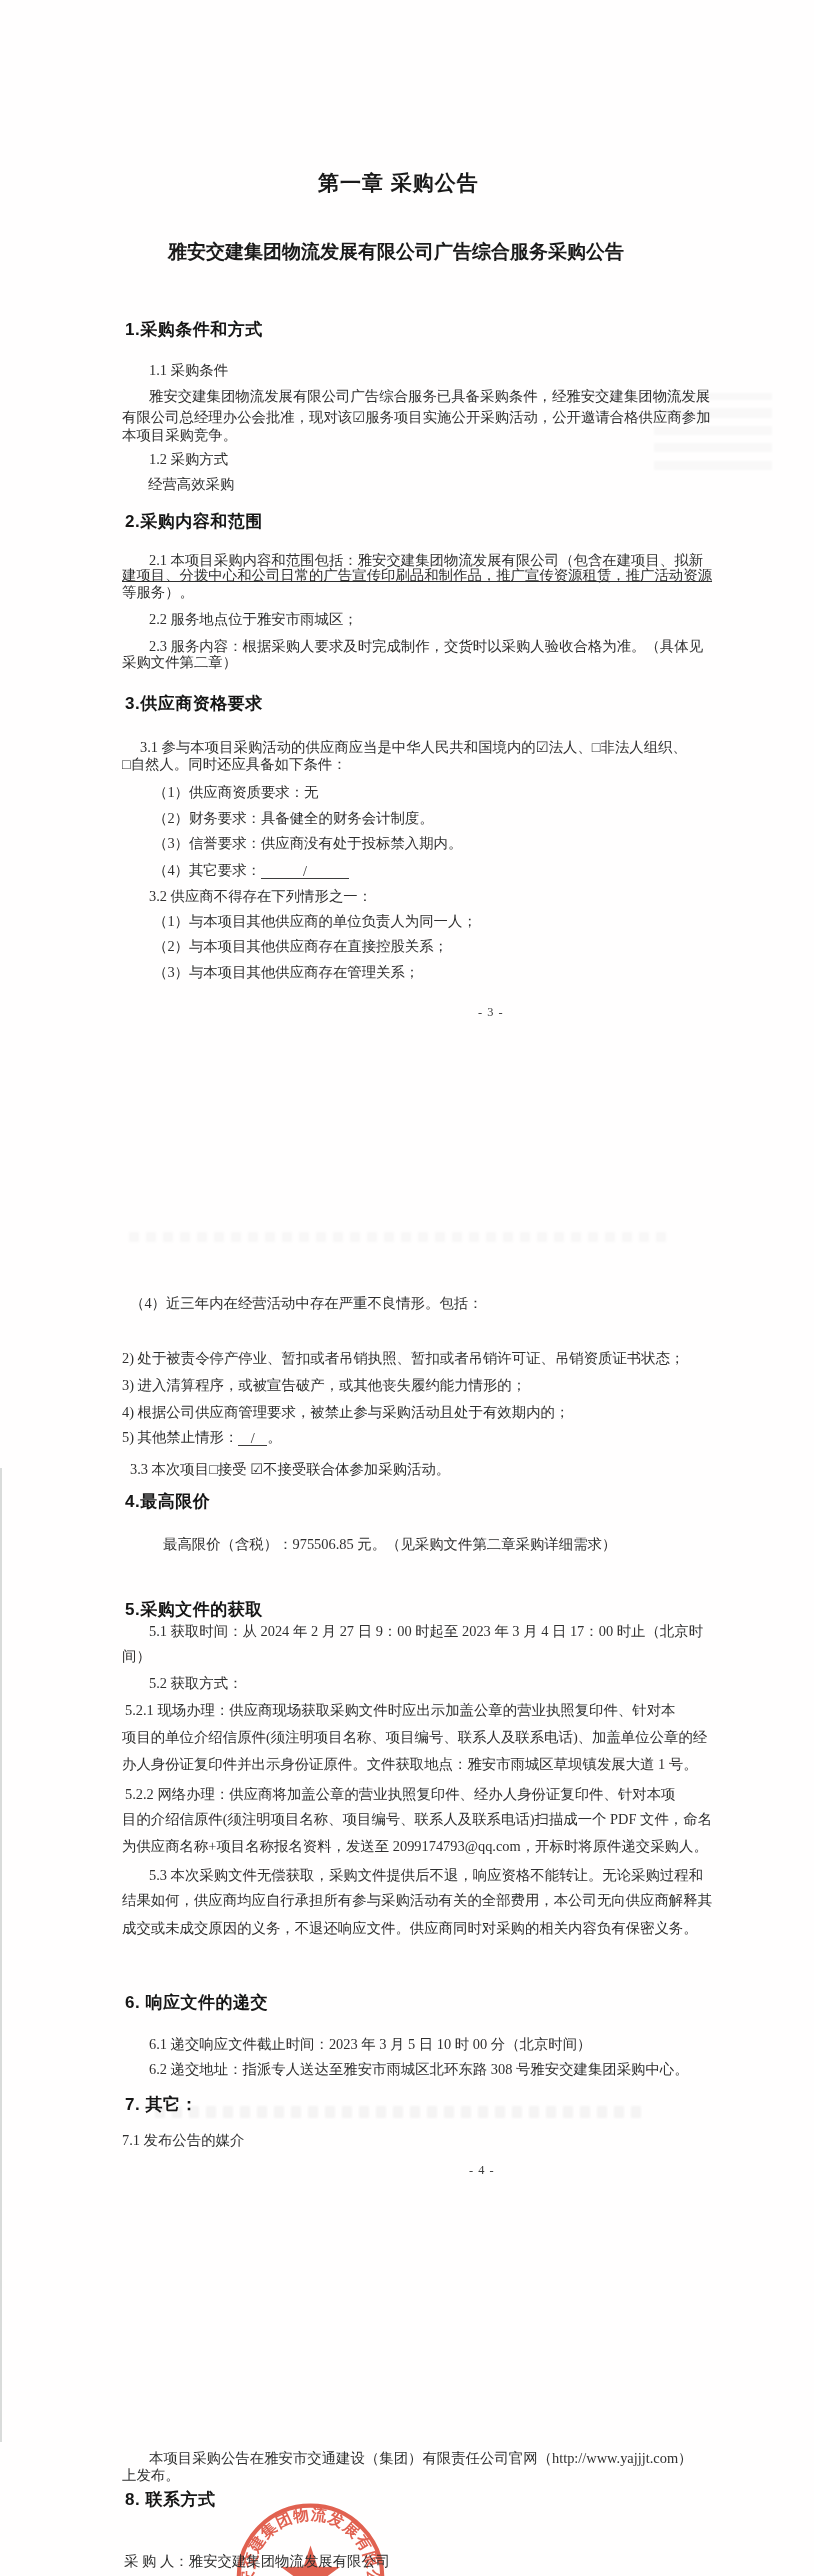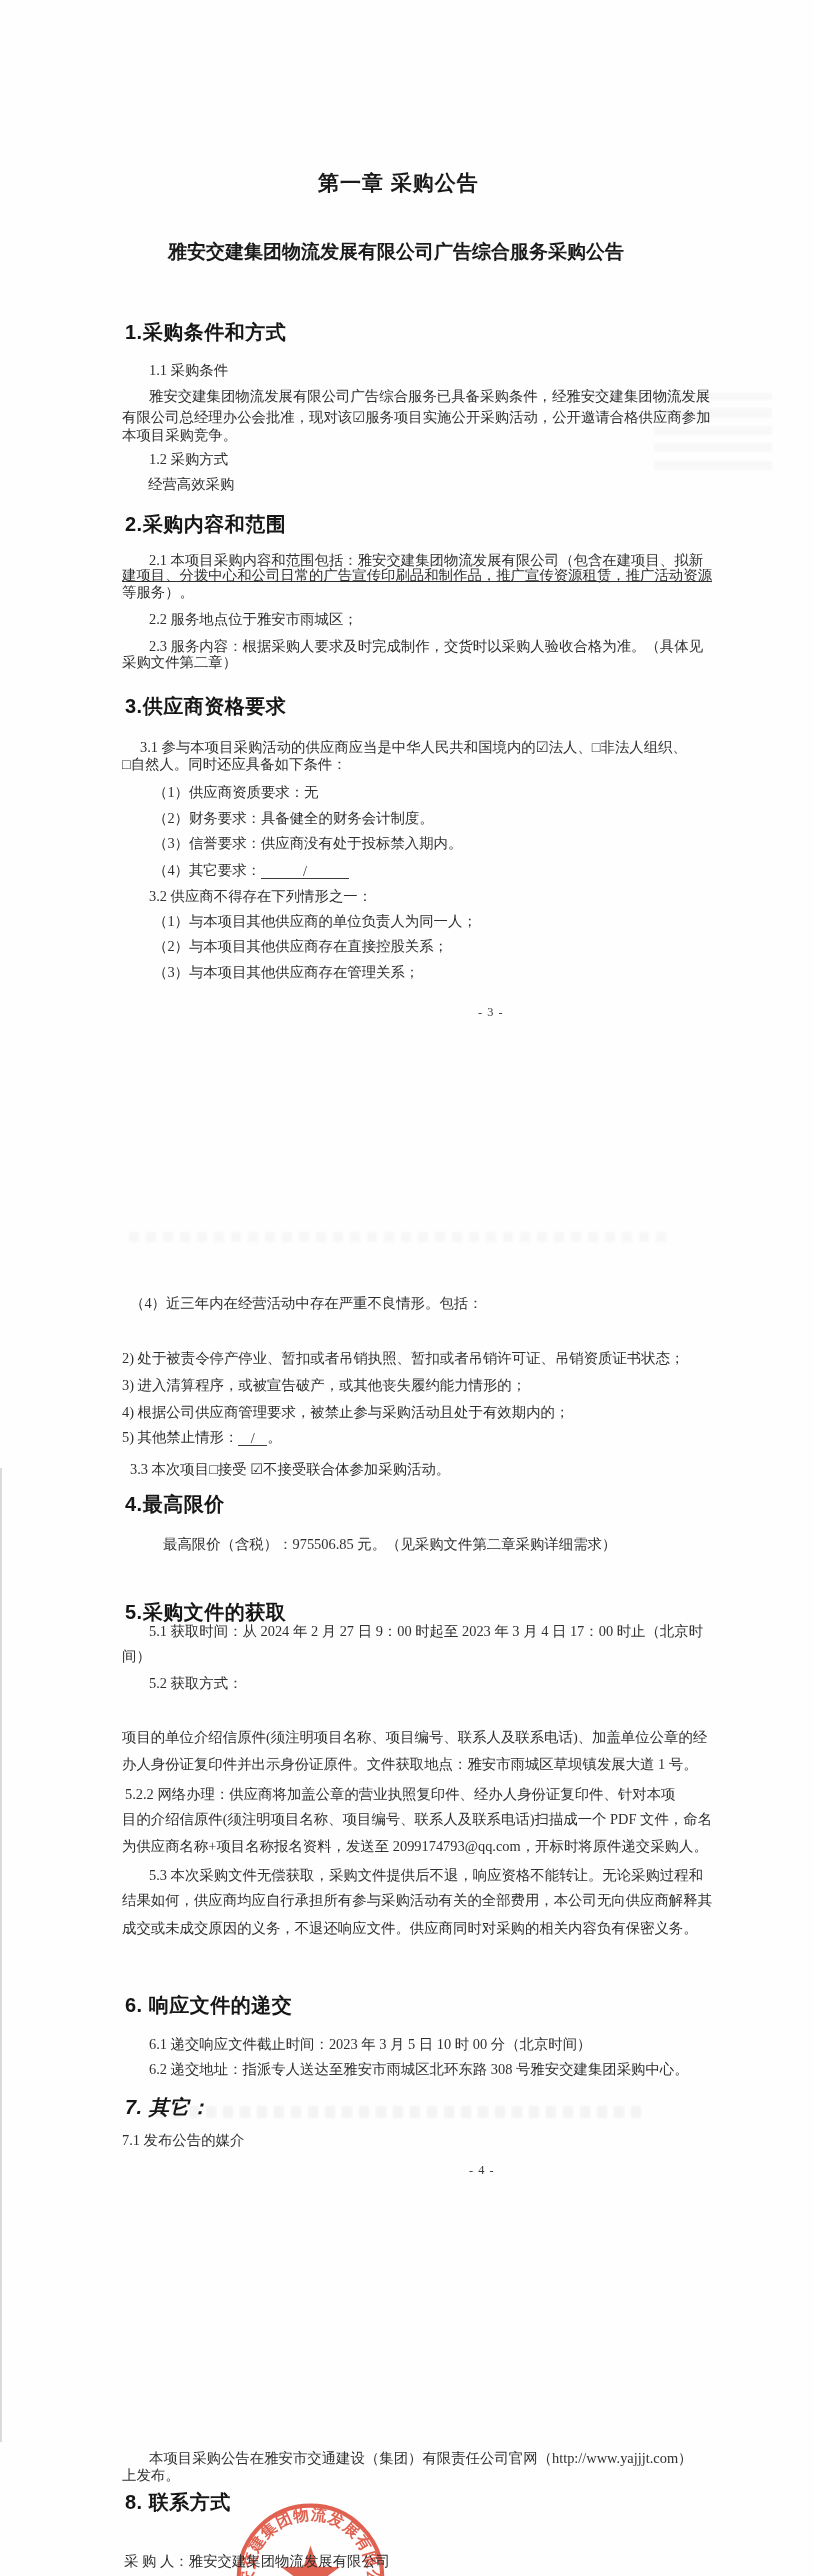--- a/index.html
+++ b/index.html
@@ -15,21 +15,21 @@
     position:absolute;
     white-space:pre;
     color:#2f2f2f;
     font-size:14.4px;
     line-height:1.2;
     font-family:"Liberation Serif",serif;
   }
   .line.h1{
     font-family:"Liberation Sans",sans-serif;
     font-weight:bold;
-    font-size:20px;
+    font-size:17px;
     color:#161616;
     letter-spacing:0.5px;
   }
   .line.ch{
     font-family:"Liberation Sans",sans-serif;
     font-weight:bold;
     font-size:21px;
     color:#1a1a1a;
     letter-spacing:1px;
   }
@@ -157,32 +157,33 @@
     <div class="line body" style="left: 122px; top: 1377px;">3) 进入清算程序，或被宣告破产，或其他丧失履约能力情形的；</div>
     <div class="line body" style="left: 122px; top: 1404px;">4) 根据公司供应商管理要求，被禁止参与采购活动且处于有效期内的；</div>
     <div class="line body" style="left: 122px; top: 1429px;"><span>5) 其他禁止情形：</span><span class="blank" style="width: 29px;">/</span><span>。</span></div>
     <div class="line body" style="left: 130px; top: 1461px;">3.3 本次项目□接受 ☑不接受联合体参加采购活动。</div>
     <div class="line h1" style="left: 125px; top: 1492px;">4.最高限价</div>
     <div class="line body" style="left: 163px; top: 1536px;">最高限价（含税）：975506.85 元。（见采购文件第二章采购详细需求）</div>
     <div class="line h1" style="left: 125px; top: 1580px; margin-top: 20px;">5.采购文件的获取</div>
     <div class="line body" style="left: 149px; top: 1623px;">5.1 获取时间：从 2024 年 2 月 27 日 9：00 时起至 2023 年 3 月 4 日 17：00 时止（北京时</div>
     <div class="line body" style="left: 122px; top: 1648px;">间）</div>
     <div class="line body" style="left: 149px; top: 1675px;">5.2 获取方式：</div>
+    <div class="line body" style="left: 125px; top: 1702px;">5.2.1 现场办理：供应商现场获取采购文件时应出示加盖公章的营业执照复印件、针对本</div>
     <div class="line body" style="left: 122px; top: 1729px;">项目的单位介绍信原件(须注明项目名称、项目编号、联系人及联系电话)、加盖单位公章的经</div>
     <div class="line body" style="left: 122px; top: 1756px;">办人身份证复印件并出示身份证原件。文件获取地点：雅安市雨城区草坝镇发展大道 1 号。</div>
     <div class="line body" style="left: 125px; top: 1786px;">5.2.2 网络办理：供应商将加盖公章的营业执照复印件、经办人身份证复印件、针对本项</div>
     <div class="line body" style="left: 122px; top: 1811px;">目的介绍信原件(须注明项目名称、项目编号、联系人及联系电话)扫描成一个 PDF 文件，命名</div>
     <div class="line body" style="left: 122px; top: 1838px;">为供应商名称+项目名称报名资料，发送至 2099174793@qq.com，开标时将原件递交采购人。</div>
     <div class="line body" style="left: 149px; top: 1867px;">5.3 本次采购文件无偿获取，采购文件提供后不退，响应资格不能转让。无论采购过程和</div>
     <div class="line body" style="left: 122px; top: 1892px;">结果如何，供应商均应自行承担所有参与采购活动有关的全部费用，本公司无向供应商解释其</div>
     <div class="line body" style="left: 122px; top: 1920px;">成交或未成交原因的义务，不退还响应文件。供应商同时对采购的相关内容负有保密义务。</div>
     <div class="line h1" style="left: 125px; top: 1993px;">6. 响应文件的递交</div>
     <div class="line body" style="left: 149px; top: 2036px;">6.1 递交响应文件截止时间：2023 年 3 月 5 日 10 时 00 分（北京时间）</div>
     <div class="line body" style="left: 149px; top: 2061px;">6.2 递交地址：指派专人送达至雅安市雨城区北环东路 308 号雅安交建集团采购中心。</div>
-    <div class="line h1" style="left: 125px; top: 2095px; font-style: italic;">7. 其它：</div>
+    <div class="line h1" style="left: 125px; top: 2095px;">7. 其它：</div>
     <div class="line body" style="left: 122px; top: 2132px;">7.1 发布公告的媒介</div>
     <div class="line pg" style="left: 469px; top: 2163px;">- 4 -</div>
     <div class="line body" style="left: 149px; top: 2450px;">本项目采购公告在雅安市交通建设（集团）有限责任公司官网（http://www.yajjjt.com）</div>
     <div class="line body" style="left: 122px; top: 2467px;">上发布。</div>
     <div class="line h1" style="left: 125px; top: 2490px;">8. 联系方式</div>
     <div class="line body" style="left: 124px; top: 2553px;">采 购 人：雅安交建集团物流发展有限公司</div>
   </div>
 
 
 </body></html>

